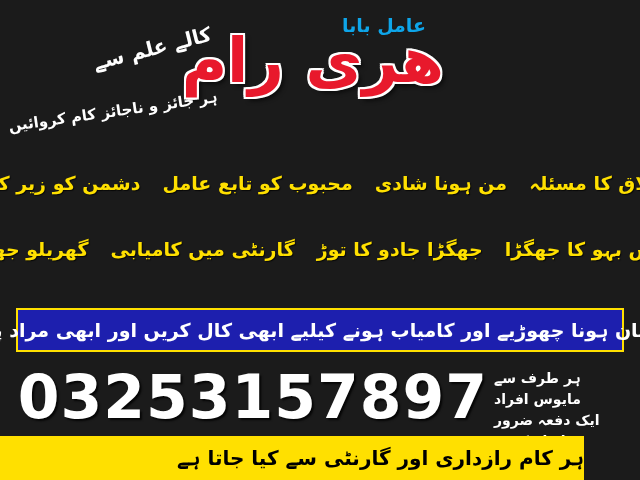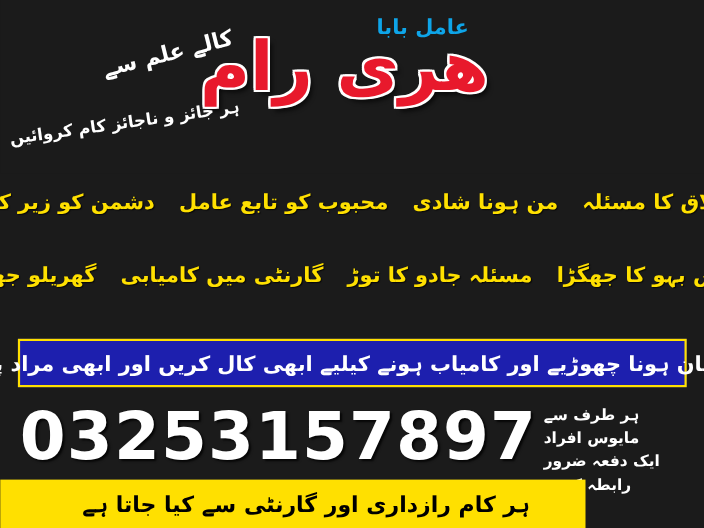--- a/index.html
+++ b/index.html
@@ -168,27 +168,26 @@
     font-size: 14px;
     font-weight: bold;
     color: #ffffff;
     line-height: 1.5;
   }
   
   .footer {
     position: absolute;
     bottom: 0;
     left: 0;
-    width: 508px;
+    width: 584px;
     height: 44px;
     background: #ffe000;
     display: flex;
     align-items: center;
-    justify-content: center;
-    padding-left: 24px;
+    justify-content: flex-start;
   }
   .footer span {
     font-size: 20px;
     font-weight: bold;
     color: #000000;
     white-space: nowrap;
   }
 </style>
 </head>
 <body>
@@ -204,21 +203,21 @@
 
   <div class="services">
     <div class="svc-row row1">
       <div class="svc">طلاق کا مسئلہ</div>
       <div class="svc">من ہونا شادی</div>
       <div class="svc">محبوب کو تابع عامل</div>
       <div class="svc">دشمن کو زیر کرنا</div>
     </div>
     <div class="svc-row row2">
       <div class="svc">ساس بہو کا جھگڑا</div>
-      <div class="svc">مسئلہ جادو کا توڑ</div>
+      <div class="svc">جھگڑا جادو کا توڑ</div>
       <div class="svc">گارنٹی میں کامیابی</div>
       <div class="svc">گھریلو جھگڑے</div>
     </div>
   </div>
 
   <div class="call-bar">
     <span>پریشان ہونا چھوڑیے اور کامیاب ہونے کیلیے ابھی کال کریں اور ابھی مراد پائیں</span>
   </div>
 
   <div class="phone-area">

